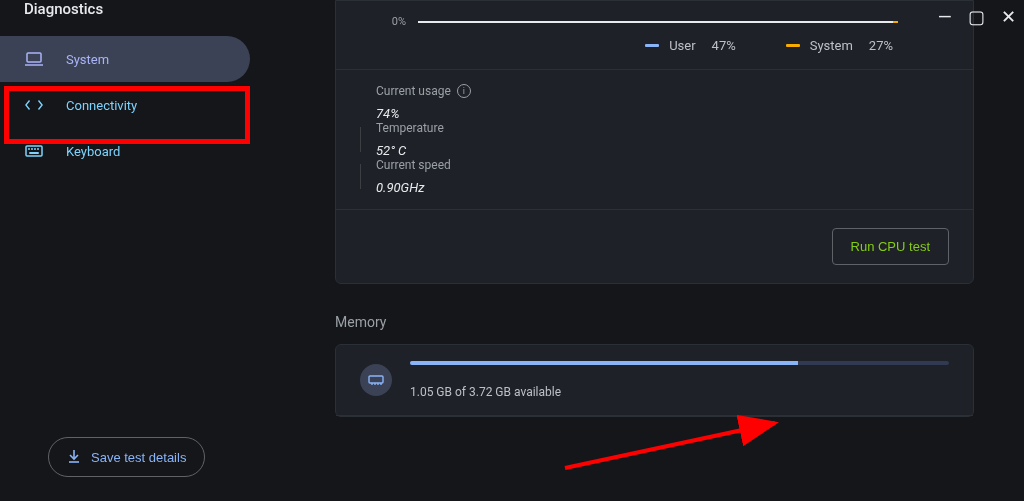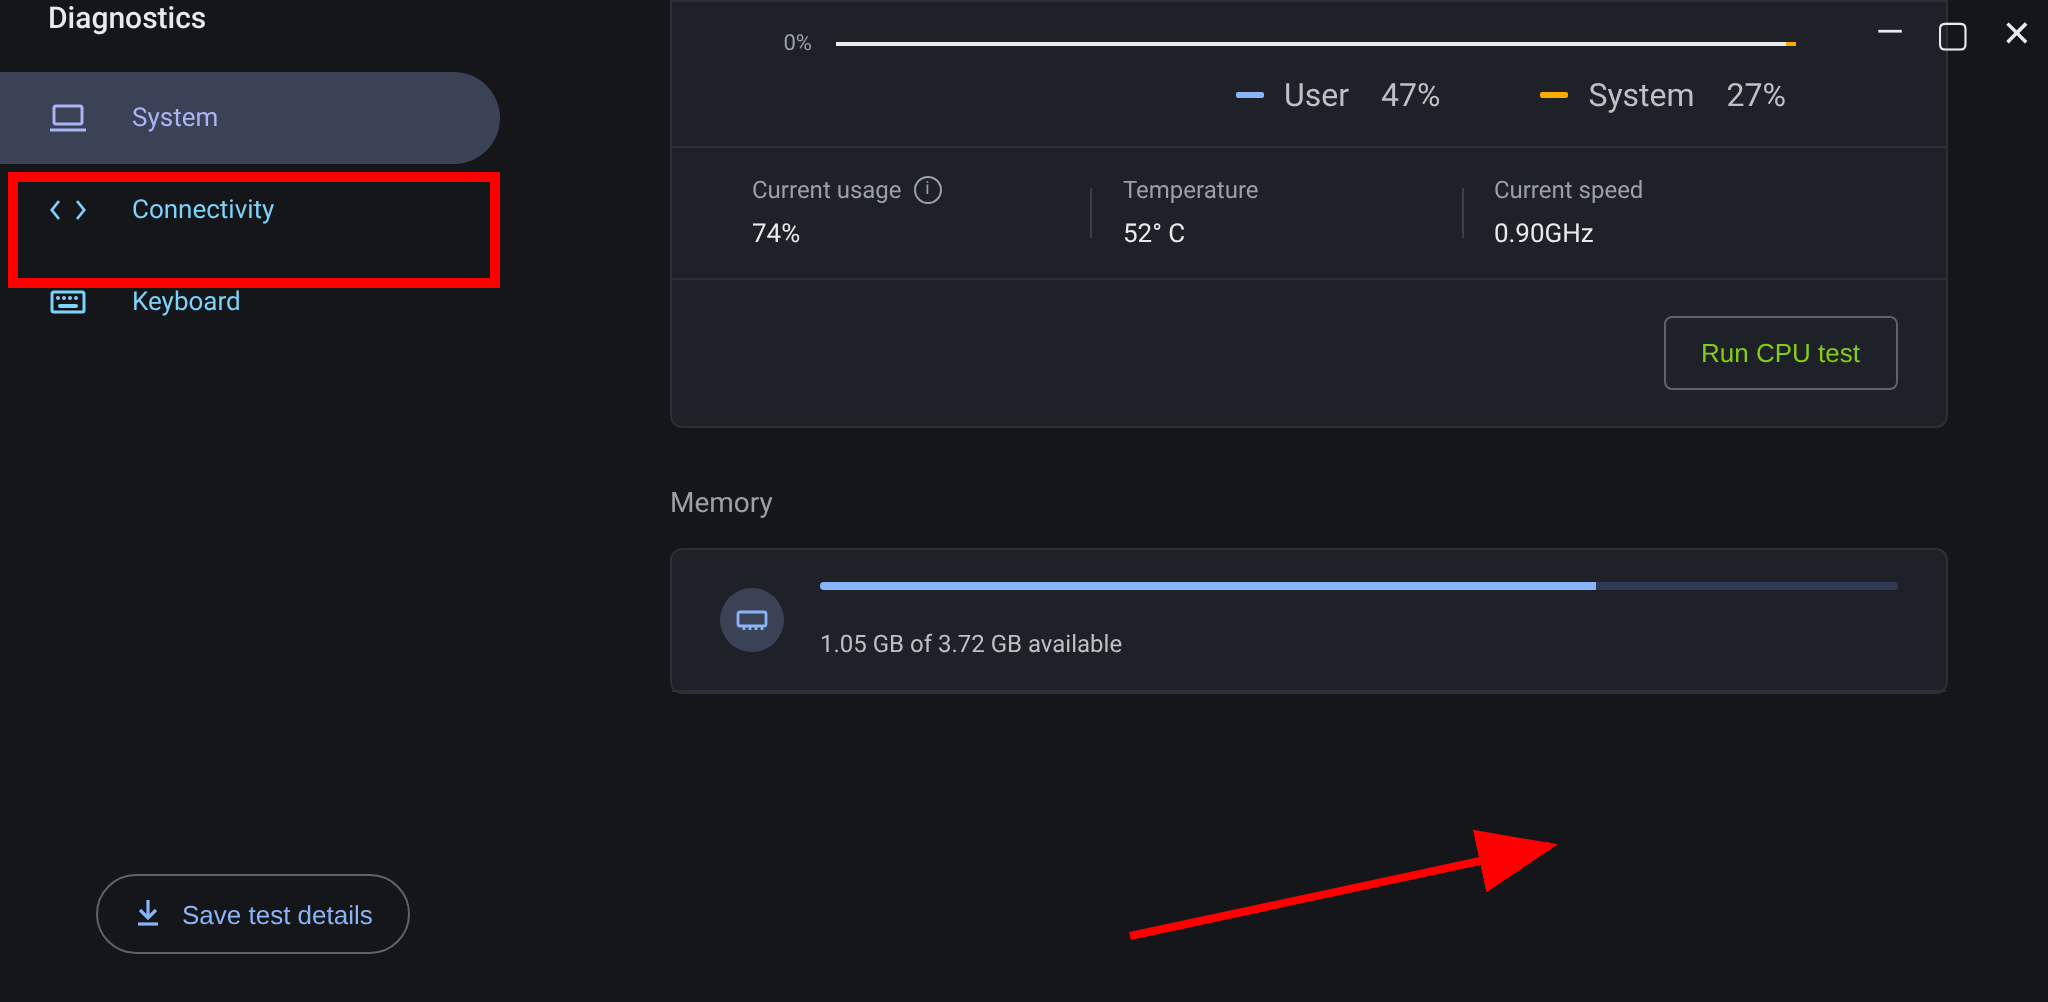--- a/index.html
+++ b/index.html
@@ -121,36 +121,37 @@
     vertical-align: middle;
     height: 2px;
     background: linear-gradient(to right, #e8eaed 99%, #f9ab00 99%);
     width: 480px;
   }
   .chart-legend {
     display: flex;
     justify-content: flex-end;
     gap: 50px;
     padding: 8px 40px 0 40px;
-    font-size: 16px;
+    font-size: 13px;
     color: #bdc1c6;
   }
   .legend-item { display: flex; align-items: center; gap: 10px; }
   .legend-swatch {
     width: 14px; height: 3px; border-radius: 1px;
   }
   .swatch-user { background: #8ab4f8; }
   .swatch-system { background: #f9ab00; }
   .legend-val { margin-left: 6px; }
 
   .stats-row {
     display: flex;
     border-top: 1px solid #2b2f36;
     border-bottom: 1px solid #2b2f36;
     padding: 14px 40px;
+    flex-direction: column;
   }
   .stat-col {
     width: 33.3%;
     position: relative;
   }
   .stat-col:not(:first-child)::before {
     content: "";
     position: absolute;
     left: -16px;
     top: 6px;
@@ -162,20 +163,21 @@
     font-size: 12px;
     color: #9aa0a6;
     display: flex;
     align-items: center;
     gap: 6px;
   }
   .stat-value {
     font-size: 13px;
     color: #e8eaed;
     margin-top: 8px;
+    font-style: italic;
   }
   .info-icon {
     width: 14px; height: 14px;
     border: 1.3px solid #9aa0a6;
     border-radius: 50%;
     display: inline-flex;
     align-items: center;
     justify-content: center;
     font-size: 9px;
     color: #9aa0a6;

